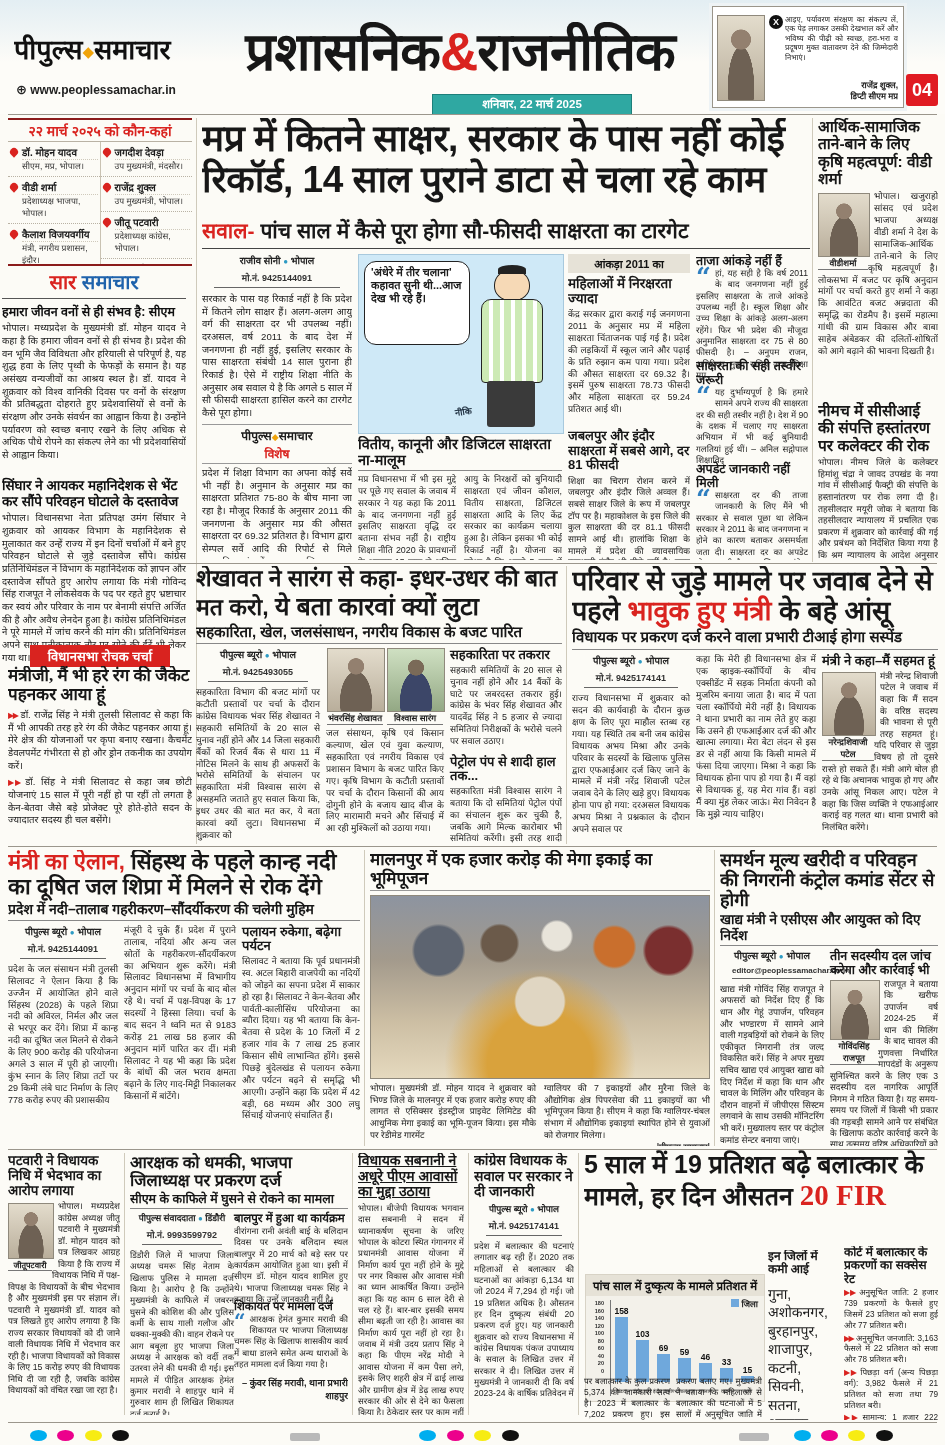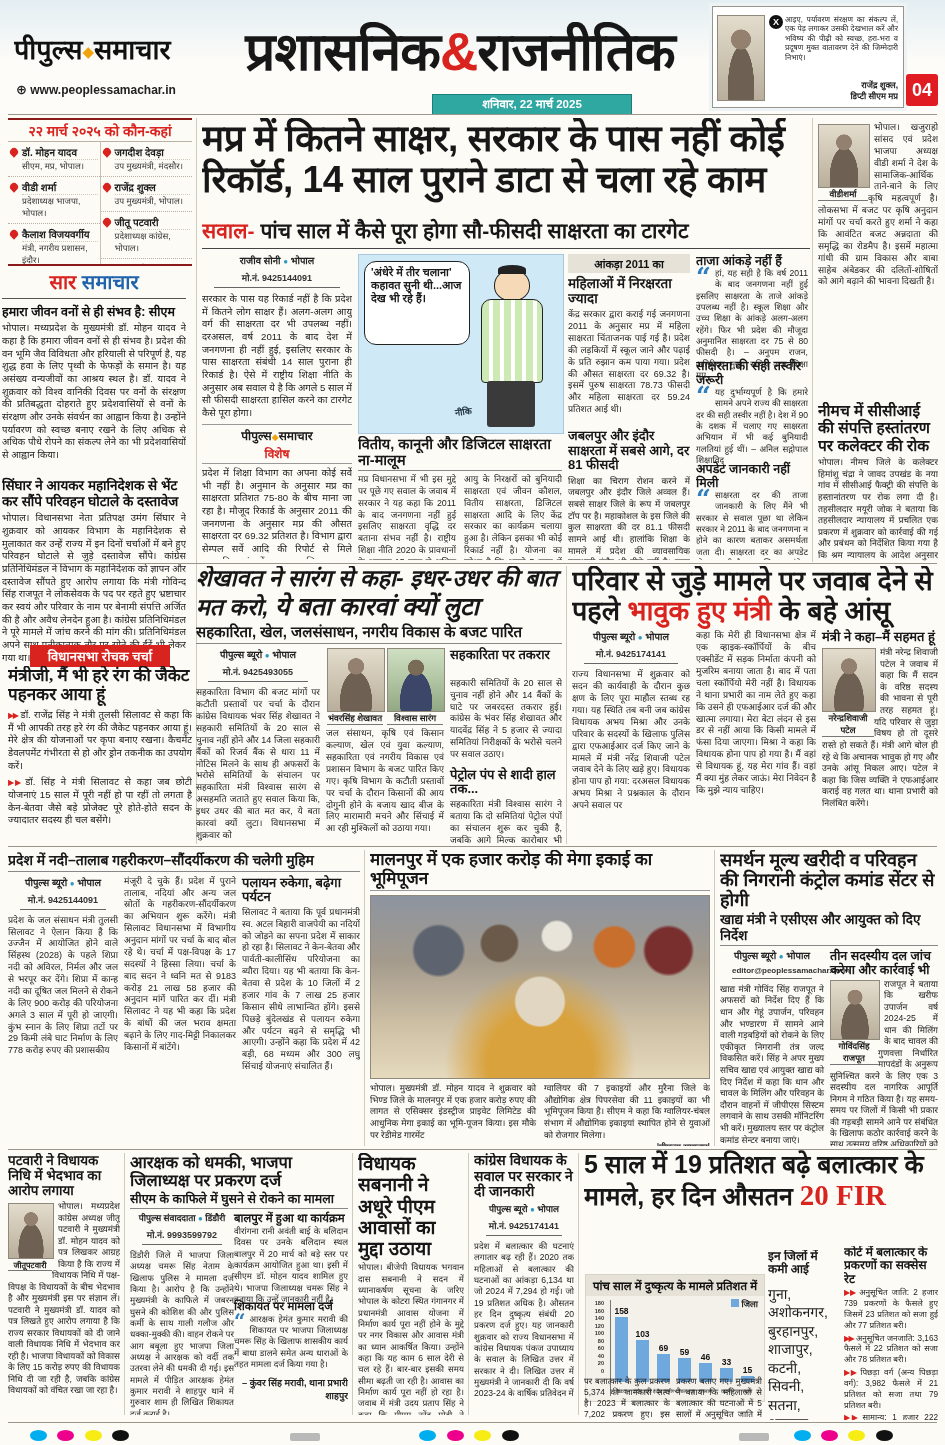--- a/index.html
+++ b/index.html
@@ -203,35 +203,36 @@
     <div class="hl" style="font-size:12.5px;"><span>ताजा आंकड़े नहीं हैं</span></div>
     <div class="body" style="font-size:8.6px;height:88px;"><span class="qmark">“</span><span>हां, यह सही है कि वर्ष 2011 के बाद जनगणना नहीं हुई इसलिए साक्षरता के ताजे आंकड़े उपलब्ध नहीं है। स्कूल शिक्षा और उच्च शिक्षा के आंकड़े अलग-अलग रहेंगे। फिर भी प्रदेश की मौजूदा अनुमानित साक्षरता दर 75 से 80 फीसदी है। – अनुपम राजन, अतिरिक्त मुख्य सचिव उच्च शिक्षा मप्र.</span></div>
     <div class="hl" style="font-size:12.5px;margin-top:3px;"><span>साक्षरता की सही तस्वीर जरूरी</span></div>
     <div class="body" style="font-size:8.6px;height:72px;"><span class="qmark">“</span><span>यह दुर्भाग्यपूर्ण है कि हमारे सामने अपने राज्य की साक्षरता दर की सही तस्वीर नहीं है। देश में 90 के दशक में चलाए गए साक्षरता अभियान में भी कई बुनियादी गलतियां हुई थीं। – अनिल सद्गोपाल शिक्षाविद्</span></div>
     <div class="hl" style="font-size:12.5px;margin-top:3px;"><span>अपडेट जानकारी नहीं मिली</span></div>
     <div class="body" style="font-size:8.6px;height:86px;"><span class="qmark">“</span><span>साक्षरता दर की ताजा जानकारी के लिए मैंने भी सरकार से सवाल पूछा था लेकिन सरकार ने 2011 के बाद जनगणना न होने का कारण बताकर असमर्थता जता दी। साक्षरता दर का अपडेट होना जरूरी है। – अभिलाष पांडेय, भाजपा विधायक जबलपुर</span></div>
   </div>
   <div class="vr" style="left:812px;top:118px;height:444px;"></div>
 
   <div class="bx" style="left:818px;top:118px;width:120px;height:280px;">
+    <div class="hl" style="font-size:15.5px;"><span>आर्थिक-सामाजिक ताने-बाने के लिए कृषि महत्वपूर्ण: वीडी शर्मा</span></div>
     <div style="margin-top:4px;">
       <div class="ph" style="float:left;width:50px;height:62px;margin:2px 4px 0 0;"></div>
       <div class="cap" style="float:left;width:50px;clear:left;">वीडीशर्मा</div>
       <div class="body" style="font-size:9px;"><span>भोपाल। खजुराहो सांसद एवं प्रदेश भाजपा अध्यक्ष वीडी शर्मा ने देश के सामाजिक-आर्थिक ताने-बाने के लिए कृषि महत्वपूर्ण है। लोकसभा में बजट पर कृषि अनुदान मांगों पर चर्चा करते हुए शर्मा ने कहा कि आवंटित बजट अन्नदाता की समृद्धि का रोडमैप है। इसमें महात्मा गांधी की ग्राम विकास और बाबा साहेब अंबेडकर की दलितों-शोषितों को आगे बढ़ाने की भावना दिखती है।</span></div>
     </div>
   </div>
   <div class="bx" style="left:818px;top:402px;width:120px;height:160px;">
     <div class="hl" style="font-size:15.5px;"><span>नीमच में सीसीआई की संपत्ति हस्तांतरण पर कलेक्टर की रोक</span></div>
     <div class="body" style="margin-top:3px;font-size:8.8px;height:96px;"><span>भोपाल। नीमच जिले के कलेक्टर हिमांशु चंद्रा ने जावद उपखंड के नया गांव में सीसीआई फैक्ट्री की संपत्ति के हस्तानांतरण पर रोक लगा दी है। तहसीलदार मयूरी जोक ने बताया कि तहसीलदार न्यायालय में प्रचलित एक प्रकरण में शुक्रवार को कार्रवाई की गई और प्रबंधन को निर्देशित किया गया है कि श्रम न्यायालय के आदेश अनुसार आरआरसी की बकाया राशि 17 करोड़ 55 लाख रुपए श्रम न्यायालय में जमा करवाएं।</span></div>
   </div>
 
   <div class="hr" style="left:8px;top:563px;width:929px;"></div>
 
   <div class="bx" style="left:196px;top:566px;width:366px;height:278px;">
-    <div class="hl" style="font-size:23px;font-style:italic;">
+    <div class="hl" style="font-size:23px;">
       <span style="font-weight:600;">शेखावत ने सारंग से कहा- इधर-उधर की बात मत करो, </span><span style="font-weight:900;font-size:25px;">ये बता कारवां क्यों लुटा</span>
     </div>
     <div class="hl" style="font-size:15px;margin-top:3px;border-bottom:1px solid #888;padding-bottom:3px;"><span>सहकारिता, खेल, जलसंसाधन, नगरीय विकास के बजट पारित</span></div>
     <div style="display:flex;margin-top:4px;">
       <div style="width:124px;flex:0 0 auto;">
         <div class="byline"><span>पीपुल्स ब्यूरो</span> <span class="dot">●</span> <span>भोपाल</span></div>
         <div class="phone">मो.नं. 9425493055</div>
         <div class="body" style="font-size:9px;height:160px;"><span>सहकारिता विभाग की बजट मांगों पर कटौती प्रस्तावों पर चर्चा के दौरान कांग्रेस विधायक भंवर सिंह शेखावत ने सहकारी समितियों के 20 साल से चुनाव नहीं होने और 14 जिला सहकारी बैंकों को रिजर्व बैंक से धारा 11 में नोटिस मिलने के साथ ही अफसरों के भरोसे समितियों के संचालन पर सहकारिता मंत्री विश्वास सारंग से असहमति जताते हुए सवाल किया कि, इधर उधर की बात मत कर, ये बता कारवां क्यों लुटा। विधानसभा में शुक्रवार को</span></div>
       </div>
       <div style="width:118px;flex:0 0 auto;margin-left:6px;">
@@ -245,32 +246,33 @@
               radial-gradient(circle at 50% 30%, #7a6a58 15%, rgba(0,0,0,0) 16%),
               radial-gradient(ellipse at 50% 85%, #3c4668 40%, rgba(0,0,0,0) 41%),
               linear-gradient(#cfe0c2,#93a884);"></div>
             <div class="cap">विश्वास सारंग</div>
           </div>
         </div>
         <div class="body" style="font-size:9px;margin-top:3px;height:116px;"><span>जल संसाधन, कृषि एवं किसान कल्याण, खेल एवं युवा कल्याण, सहकारिता एवं नगरीय विकास एवं प्रशासन विभाग के बजट पारित किए गए। कृषि विभाग के कटौती प्रस्तावों पर चर्चा के दौरान किसानों की आय दोगुनी होने के बजाय खाद बीज के लिए मारामारी मचने और सिंचाई में आ रही मुश्किलों को उठाया गया।</span></div>
       </div>
       <div style="flex:1;margin-left:6px;">
         <div class="hl" style="font-size:13px;"><span>सहकारिता पर तकरार</span></div>
-        <div class="body" style="font-size:9px;margin-top:15px;height:88px;"><span>सहकारी समितियों के 20 साल से चुनाव नहीं होने और 14 बैंकों के घाटे पर जबरदस्त तकरार हुई। कांग्रेस के भंवर सिंह शेखावत और यादवेंद्र सिंह ने 5 हजार से ज्यादा समितियां निरीक्षकों के भरोसे चलने पर सवाल उठाए।</span></div>
+        <div class="body" style="font-size:9px;margin-top:2px;height:88px;"><span>सहकारी समितियों के 20 साल से चुनाव नहीं होने और 14 बैंकों के घाटे पर जबरदस्त तकरार हुई। कांग्रेस के भंवर सिंह शेखावत और यादवेंद्र सिंह ने 5 हजार से ज्यादा समितियां निरीक्षकों के भरोसे चलने पर सवाल उठाए।</span></div>
         <div class="hl" style="font-size:13px;margin-top:2px;"><span>पेट्रोल पंप से शादी हाल तक...</span></div>
         <div class="body" style="font-size:9px;margin-top:2px;height:86px;"><span>सहकारिता मंत्री विश्वास सारंग ने बताया कि दो समितियां पेट्रोल पंपों का संचालन शुरू कर चुकी है, जबकि आगे मिल्क कारोबार भी समितियां करेंगी। इसी तरह शादी हाल से लेकर दूसरे कारोबार में सहकारी समितियां आगे आ रही हैं।</span></div>
       </div>
     </div>
   </div>
   <div class="vr" style="left:566px;top:566px;height:278px;"></div>
 
   <div class="bx" style="left:572px;top:566px;width:366px;height:278px;">
     <div class="hl" style="font-size:27px;">
       <span>परिवार से जुड़े मामले पर जवाब देने से पहले </span><span class="red">भावुक हुए मंत्री</span><span> के बहे आंसू</span>
     </div>
+    <div class="hl" style="font-size:15px;margin-top:3px;border-bottom:1px solid #888;padding-bottom:3px;"><span>विधायक पर प्रकरण दर्ज करने वाला प्रभारी टीआई होगा सस्पेंड</span></div>
     <div style="display:flex;margin-top:4px;">
       <div style="width:118px;flex:0 0 auto;">
         <div class="byline"><span>पीपुल्स ब्यूरो</span> <span class="dot">●</span> <span>भोपाल</span></div>
         <div class="phone">मो.नं. 9425174141</div>
         <div class="body" style="font-size:9px;height:152px;"><span>राज्य विधानसभा में शुक्रवार को सदन की कार्यवाही के दौरान कुछ क्षण के लिए पूरा माहौल स्तब्ध रह गया। यह स्थिति तब बनी जब कांग्रेस विधायक अभय मिश्रा और उनके परिवार के सदस्यों के खिलाफ पुलिस द्वारा एफआईआर दर्ज किए जाने के मामले में मंत्री नरेंद्र शिवाजी पटेल जवाब देने के लिए खड़े हुए। विधायक होना पाप हो गया: दरअसल विधायक अभय मिश्रा ने प्रश्नकाल के दौरान अपने सवाल पर</span></div>
       </div>
       <div style="width:120px;flex:0 0 auto;margin-left:6px;">
         <div class="body" style="font-size:9px;height:186px;"><span>कहा कि मेरी ही विधानसभा क्षेत्र में एक व्हाइक-स्कॉर्पियों के बीच एक्सीडेंट में सड़क निर्माता कंपनी को मुजरिम बनाया जाता है। बाद में पता चला स्कॉर्पियो मेरी नहीं है। विधायक ने थाना प्रभारी का नाम लेते हुए कहा कि उसने ही एफआईआर दर्ज की और खात्मा लगाया। मेरा बेटा लंदन से इस डर से नहीं आया कि किसी मामले में फंसा दिया जाएगा। मिश्रा ने कहा कि विधायक होना पाप हो गया है। मैं वहां से विधायक हूं, यह मेरा गांव हैं। वहां मैं क्या मुंह लेकर जाऊं। मेरा निवेदन है कि मुझे न्याय चाहिए।</span></div>
       </div>
       <div style="flex:1;margin-left:6px;">
@@ -278,20 +280,23 @@
         <div class="ph" style="float:left;width:52px;height:62px;margin:3px 4px 0 0;"></div>
         <div class="cap" style="float:left;width:52px;clear:left;">नरेन्द्रशिवाजी पटेल</div>
         <div class="body" style="font-size:8.8px;margin-top:2px;"><span>मंत्री नरेन्द्र शिवाजी पटेल ने जवाब में कहा कि मैं सदन के वरिष्ठ सदस्य की भावना से पूरी तरह सहमत हूं। यदि परिवार से जुड़ा विषय हो तो दूसरे रास्ते हो सकते हैं। मंत्री आगे बोल ही रहे थे कि अचानक भावुक हो गए और उनके आंसू निकल आए। पटेल ने कहा कि जिस व्यक्ति ने एफआईआर कराई वह गलत था। थाना प्रभारी को निलंबित करेंगे।</span></div>
       </div>
     </div>
   </div>
 
   <div class="hr" style="left:8px;top:846px;width:929px;"></div>
 
   <div class="bx" style="left:8px;top:850px;width:352px;height:296px;">
+    <div class="hl" style="font-size:22px;">
+      <span class="red">मंत्री का ऐलान,</span><span> सिंहस्थ के पहले कान्ह नदी का दूषित जल शिप्रा में मिलने से रोक देंगे</span>
+    </div>
     <div class="hl" style="font-size:14px;margin-top:3px;border-bottom:1px solid #888;padding-bottom:2px;"><span>प्रदेश में नदी–तालाब गहरीकरण–सौंदर्यीकरण की चलेगी मुहिम</span></div>
     <div style="display:flex;margin-top:4px;">
       <div style="width:110px;flex:0 0 auto;">
         <div class="byline"><span>पीपुल्स ब्यूरो</span> <span class="dot">●</span> <span>भोपाल</span></div>
         <div class="phone">मो.नं. 9425144091</div>
         <div class="body" style="font-size:9px;height:166px;"><span>प्रदेश के जल संसाधन मंत्री तुलसी सिलावट ने ऐलान किया है कि उज्जैन में आयोजित होने वाले सिंहस्थ (2028) के पहले शिप्रा नदी को अविरल, निर्मल और जल से भरपूर कर देंगे। शिप्रा में कान्ह नदी का दूषित जल मिलने से रोकने के लिए 900 करोड़ की परियोजना अगले 3 साल में पूरी हो जाएगी। कुंभ स्नान के लिए शिप्रा तटों पर 29 किमी लंबे घाट निर्माण के लिए 778 करोड़ रुपए की प्रशासकीय</span></div>
       </div>
       <div style="width:112px;flex:0 0 auto;margin-left:6px;">
         <div class="body" style="font-size:9px;height:200px;"><span>मंजूरी दे चुके हैं। प्रदेश में पुराने तालाब, नदियां और अन्य जल स्रोतों के गहरीकरण-सौंदर्यीकरण का अभियान शुरू करेंगे। मंत्री सिलावट विधानसभा में विभागीय अनुदान मांगों पर चर्चा के बाद बोल रहे थे। चर्चा में पक्ष-विपक्ष के 17 सदस्यों ने हिस्सा लिया। चर्चा के बाद सदन ने ध्वनि मत से 9183 करोड़ 21 लाख 58 हजार की अनुदान मांगें पारित कर दीं। मंत्री सिलावट ने यह भी कहा कि प्रदेश के बांधों की जल भराव क्षमता बढ़ाने के लिए गाद-मिट्टी निकालकर किसानों में बांटेंगे।</span></div>
       </div>
@@ -366,21 +371,21 @@
         <div class="body" style="font-size:8.6px;margin-top:1px;height:72px;"><span>वीरांगना रानी अवंती बाई के बलिदान दिवस पर उनके बलिदान स्थल बालपुर में 20 मार्च को बड़े स्तर पर कार्यक्रम आयोजित हुआ था। इसी में सीएम डॉ. मोहन यादव शामिल हुए थे। भाजपा जिलाध्यक्ष चमरू सिंह ने बताया कि उन्हें जानकारी नहीं है।</span></div>
         <div class="hl" style="font-size:11.5px;margin-top:2px;"><span>शिकायत पर मामला दर्ज</span></div>
         <div class="body" style="font-size:8.6px;margin-top:1px;height:62px;"><span class="qmark" style="font-size:20px;line-height:14px;">“</span><span>आरक्षक हेमंत कुमार मरावी की शिकायत पर भाजपा जिलाध्यक्ष चमरू सिंह के खिलाफ शासकीय कार्य में बाधा डालने समेत अन्य धाराओं के तहत मामला दर्ज किया गया है।</span></div>
         <div class="sign">– कुंवर सिंह मरावी, थाना प्रभारी शाहपुर</div>
       </div>
     </div>
   </div>
   <div class="vr" style="left:352px;top:1153px;height:262px;"></div>
 
   <div class="bx" style="left:358px;top:1153px;width:106px;height:262px;">
-    <div class="hl" style="font-size:19px;"><span>विधायक सबनानी ने अधूरे पीएम आवासों का मुद्दा उठाया</span></div>
+    <div class="hl" style="font-size:14px;text-decoration:underline;"><span>विधायक सबनानी ने अधूरे पीएम आवासों का मुद्दा उठाया</span></div>
     <div class="body" style="font-size:8.6px;margin-top:3px;height:208px;"><span>भोपाल। बीजेपी विधायक भगवान दास सबनानी ने सदन में ध्यानाकर्षण सूचना के जरिए भोपाल के कोटरा स्थित गंगानगर में प्रधानमंत्री आवास योजना में निर्माण कार्य पूरा नहीं होने के मुद्दे पर नगर विकास और आवास मंत्री का ध्यान आकर्षित किया। उन्होंने कहा कि यह काम 6 साल देरी से चल रहे हैं। बार-बार इसकी समय सीमा बढ़ती जा रही है। आवास का निर्माण कार्य पूरा नहीं हो रहा है। जवाब में मंत्री उदय प्रताप सिंह ने कहा कि पीएम नरेंद्र मोदी ने आवास योजना में कम पैसा लगे, इसके लिए शहरी क्षेत्र में ढाई लाख और ग्रामीण क्षेत्र में डेढ़ लाख रुपए सरकार की ओर से देने का फैसला किया है। ठेकेदार स्तर पर काम नहीं किया गया है।</span></div>
   </div>
   <div class="vr" style="left:468px;top:1153px;height:262px;"></div>
 
   <div class="bx" style="left:474px;top:1153px;width:100px;height:262px;">
     <div class="hl" style="font-size:14px;"><span>कांग्रेस विधायक के सवाल पर सरकार ने दी जानकारी</span></div>
     <div class="byline" style="margin-top:3px;font-size:8.8px;"><span>पीपुल्स ब्यूरो</span> <span class="dot">●</span> <span>भोपाल</span></div>
     <div class="phone">मो.नं. 9425174141</div>
     <div class="body" style="font-size:8.6px;height:158px;"><span>प्रदेश में बलात्कार की घटनाएं लगातार बढ़ रही हैं। 2020 तक महिलाओं से बलात्कार की घटनाओं का आंकड़ा 6,134 था जो 2024 में 7,294 हो गई। जो 19 प्रतिशत अधिक है। औसतन हर दिन दुष्कृत्य संबंधी 20 प्रकरण दर्ज हुए। यह जानकारी शुक्रवार को राज्य विधानसभा में कांग्रेस विधायक पंकज उपाध्याय के सवाल के लिखित उत्तर में सरकार ने दी। लिखित उत्तर में मुख्यमंत्री ने जानकारी दी कि वर्ष 2023-24 के वार्षिक प्रतिवेदन में</span></div>
   </div>

